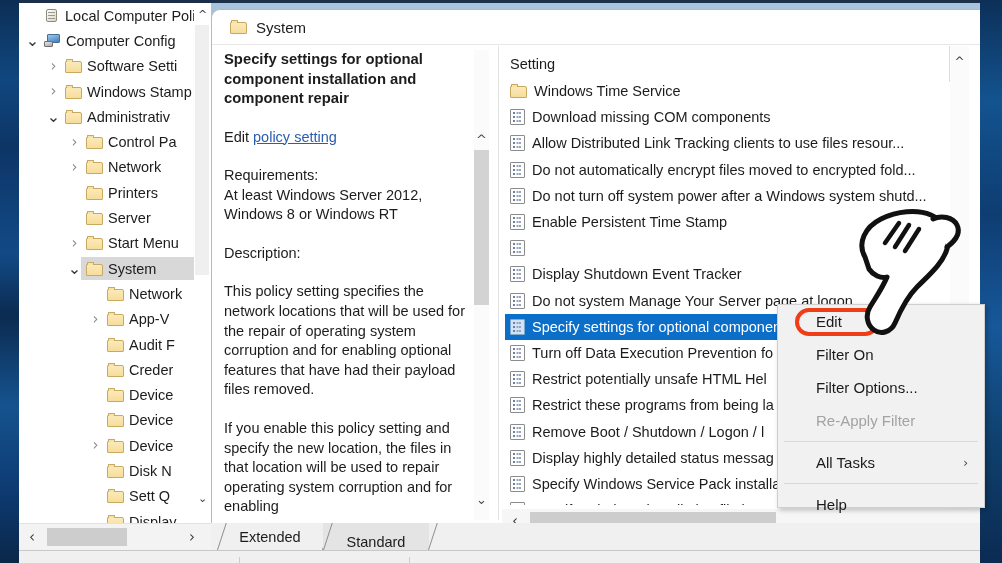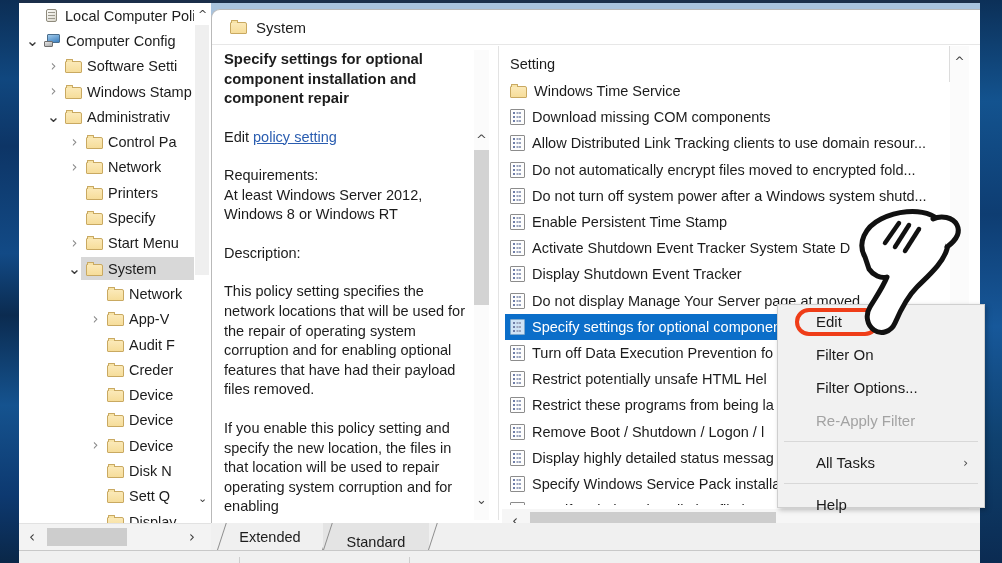--- a/index.html
+++ b/index.html
@@ -196,21 +196,21 @@
         <div class="tree-row">
           <div style="width: 48px; flex: 0 0 48px;"></div>
           <div class="chev" style="position: relative; font-family: &quot;DejaVu Sans&quot;, sans-serif;"></div>
           <span class="tree-ico folder" style="position: relative; margin-left: 4px;"></span>
           <span class="tree-label" style="position: relative;">Printers</span>
         </div>
         <div class="tree-row">
           <div style="width: 48px; flex: 0 0 48px;"></div>
           <div class="chev" style="position: relative; font-family: &quot;DejaVu Sans&quot;, sans-serif;"></div>
           <span class="tree-ico folder" style="position: relative; margin-left: 4px;"></span>
-          <span class="tree-label" style="position: relative;">Specify</span>
+          <span class="tree-label" style="position: relative;">Server</span>
         </div>
         <div class="tree-row">
           <div style="width: 48px; flex: 0 0 48px;"></div>
           <div class="chev" style="position: relative; font-family: &quot;DejaVu Sans&quot;, sans-serif; font-size: 15px;">›</div>
           <span class="tree-ico folder" style="position: relative; margin-left: 4px;"></span>
           <span class="tree-label" style="position: relative;">Start Menu</span>
         </div>
         <div class="tree-row">
           <div class="sel" style="left: 62px; width: 116px;"></div>
           <div style="width: 48px; flex: 0 0 48px;"></div>
@@ -336,21 +336,21 @@
             <div class="list-row">
               <span class="row-ico ico-policy">
                 <i></i>
               </span>
               <span class="list-label">Download missing COM components</span>
             </div>
             <div class="list-row">
               <span class="row-ico ico-policy">
                 <i></i>
               </span>
-              <span class="list-label">Allow Distributed Link Tracking clients to use domain resour...</span>
+              <span class="list-label">Allow Distributed Link Tracking clients to use files resour...</span>
             </div>
             <div class="list-row">
               <span class="row-ico ico-policy">
                 <i></i>
               </span>
               <span class="list-label">Do not automatically encrypt files moved to encrypted fold...</span>
             </div>
             <div class="list-row">
               <span class="row-ico ico-policy">
                 <i></i>
@@ -360,33 +360,32 @@
             <div class="list-row">
               <span class="row-ico ico-policy">
                 <i></i>
               </span>
               <span class="list-label">Enable Persistent Time Stamp</span>
             </div>
             <div class="list-row">
               <span class="row-ico ico-policy">
                 <i></i>
               </span>
-              <span class="list-label">Activate Shutdown Event Tracker System State D</span>
             </div>
             <div class="list-row">
               <span class="row-ico ico-policy">
                 <i></i>
               </span>
               <span class="list-label">Display Shutdown Event Tracker</span>
             </div>
             <div class="list-row">
               <span class="row-ico ico-policy">
                 <i></i>
               </span>
-              <span class="list-label">Do not display Manage Your Server page at moved</span>
+              <span class="list-label">Do not system Manage Your Server page at logon</span>
             </div>
             <div class="list-row selected" style="width: 440px;">
               <span class="row-ico ico-policy">
                 <i></i>
               </span>
               <span class="list-label">Specify settings for optional component installation and co</span>
             </div>
             <div class="list-row">
               <span class="row-ico ico-policy">
                 <i></i>

